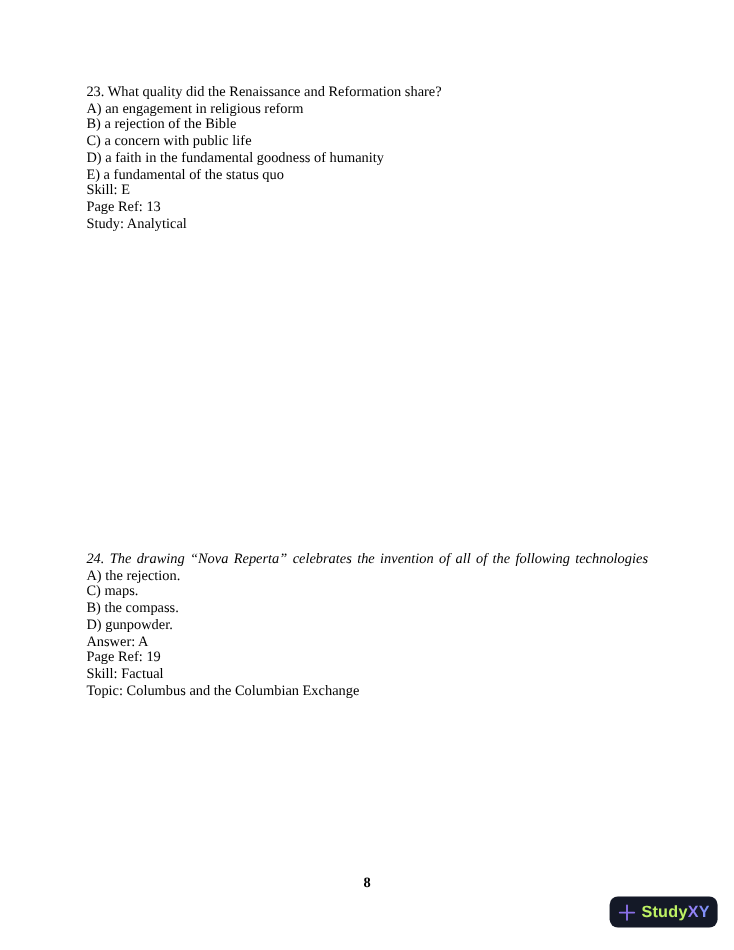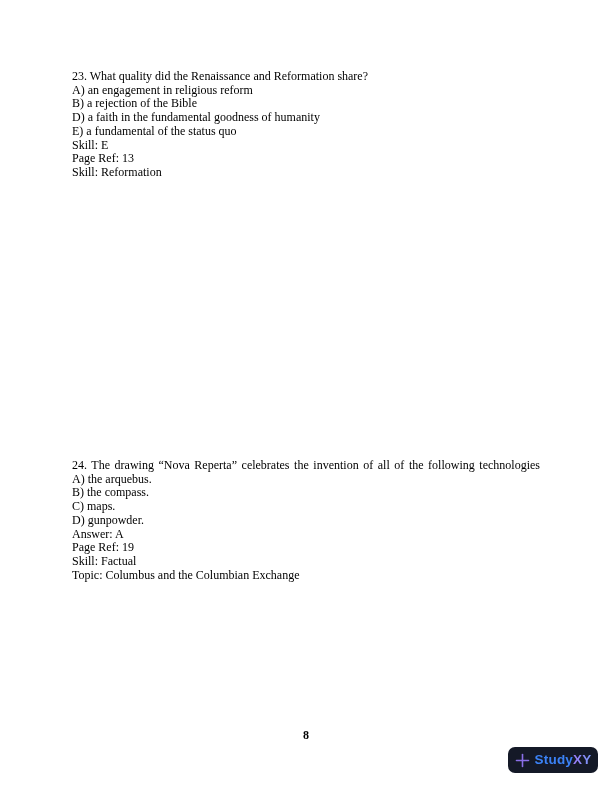--- a/index.html
+++ b/index.html
@@ -23,20 +23,21 @@
     font-size: 12px;
     line-height: 13.7px;
     white-space: normal;
   }
   .q23 { top: 70px; }
   .q24 { top: 459px; }
   .q-line { white-space: pre-wrap; }
   .q-line.justified {
     text-align: justify;
     text-align-last: justify;
+    font-style: italic;
   }
   .page-number {
     position: absolute;
     left: 0;
     right: 0;
     top: 728px;
     text-align: center;
     font-size: 12px;
     font-weight: bold;
     font-family: "Liberation Serif", "DejaVu Serif", serif;
@@ -62,49 +63,50 @@
     flex: 0 0 auto;
   }
   .brand-text {
     font-family: "Liberation Sans", "DejaVu Sans", sans-serif;
     font-size: 13.5px;
     font-weight: bold;
     letter-spacing: 0.2px;
     line-height: 1;
     display: flex;
   }
-  .brand-primary { color: #3b82f6; }
+  .brand-primary { color: #bef264; }
   .brand-accent {
     background: linear-gradient(90deg, #9b7bf8 0%, #7b96f8 100%);
     -webkit-background-clip: text;
     background-clip: text;
     color: transparent;
   }
 </style>
 </head>
 <body>
 
 <div class="page">
 
   <div class="question q23">
     <div class="q-line">23. What quality did the Renaissance and Reformation share?</div>
     <div class="q-line">A) an engagement in religious reform</div>
     <div class="q-line">B) a rejection of the Bible</div>
+    <div class="q-line">C) a concern with public life</div>
     <div class="q-line">D) a faith in the fundamental goodness of humanity</div>
     <div class="q-line">E) a fundamental of the status quo</div>
     <div class="q-line">Skill: E</div>
     <div class="q-line">Page Ref: 13</div>
-    <div class="q-line">Skill: Reformation</div>
+    <div class="q-line">Study: Analytical</div>
   </div>
 
   <div class="question q24">
     <div class="q-line justified">24. The drawing “Nova Reperta” celebrates the invention of all of the following technologies</div>
-    <div class="q-line">A) the arquebus.</div>
+    <div class="q-line">A) the rejection.</div>
+    <div class="q-line">C) maps.</div>
     <div class="q-line">B) the compass.</div>
-    <div class="q-line">C) maps.</div>
     <div class="q-line">D) gunpowder.</div>
     <div class="q-line">Answer: A</div>
     <div class="q-line">Page Ref: 19</div>
     <div class="q-line">Skill: Factual</div>
     <div class="q-line">Topic: Columbus and the Columbian Exchange</div>
   </div>
 
   <div class="page-number">8</div>
 
   <div class="brand-badge">

